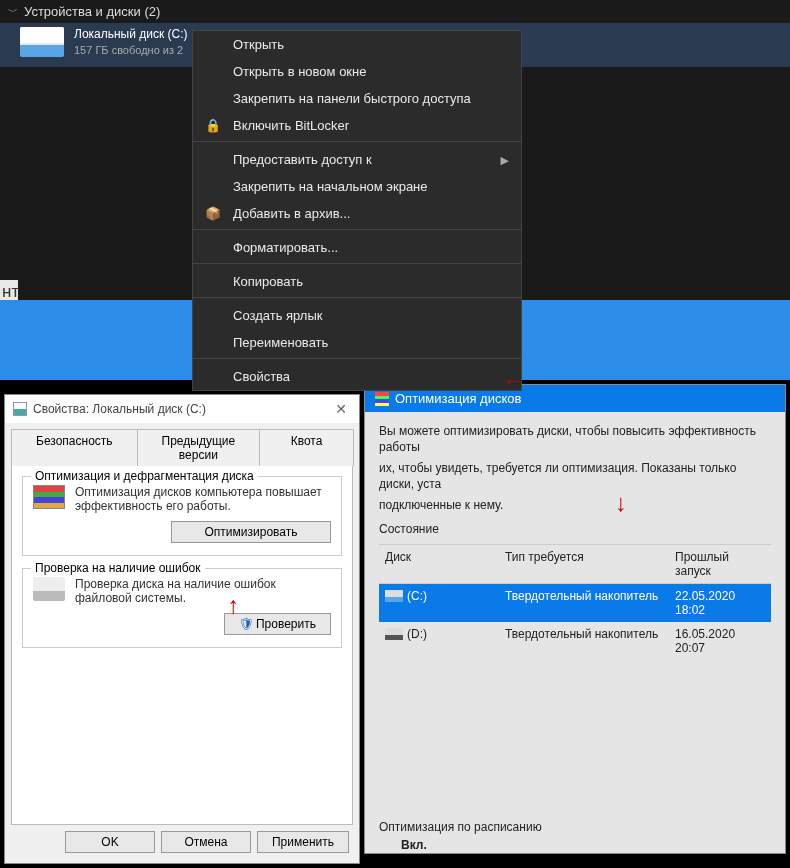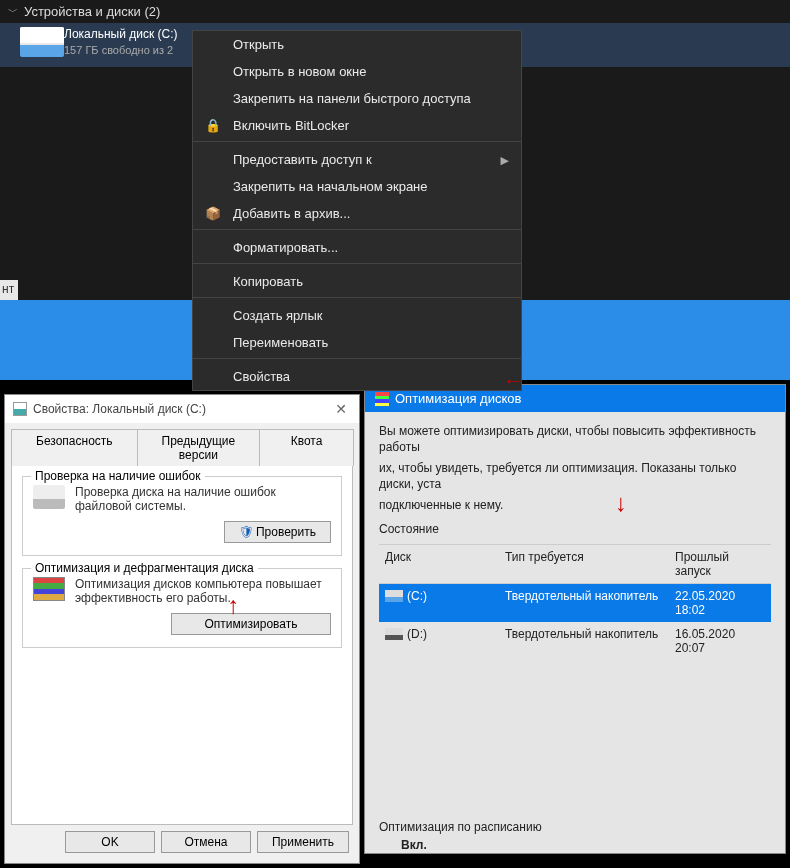--- a/index.html
+++ b/index.html
@@ -2,36 +2,36 @@
 <html><head>
 <meta charset="utf-8">
 <style>
 * { margin: 0; padding: 0; box-sizing: border-box; font-family: "Segoe UI", Tahoma, sans-serif; }
 body { width: 790px; height: 868px; background: #000; position: relative; overflow: hidden; }
 
 
 .explorer { background: #1a1a1a; color: #fff; }
 .section-header { padding: 4px 8px; font-size: 13px; color: #ddd; display: flex; align-items: center; gap: 6px; }
 .chevron { font-size: 10px; color: #aaa; }
-.drive-row { display: flex; align-items: center; padding: 4px 20px 10px; background: #2a3a50; }
+.drive-row { display: flex; align-items: center; padding: 4px 20px 10px; gap: 10px; background: #2a3a50; }
 .drive-icon { width: 44px; height: 30px; background: linear-gradient(#e8e8e8 60%, #5aa5e8 60%); border-radius: 2px; position: relative; }
 .drive-icon::after { content:""; position:absolute; width:44px; height:16px; top:0; background:#fff; border-radius:2px 2px 0 0; }
 .drive-text { font-size: 12px; line-height: 1.3; }
 .drive-text .sub { color: #aaa; font-size: 11px; }
 
 
 .context-menu { position: absolute; left: 192px; top: 30px; width: 330px; background: #2b2b2b; color: #eaeaea; border: 1px solid #444; font-size: 13px; z-index: 10; }
 .context-menu .item { padding: 6px 18px 6px 40px; position: relative; }
 .context-menu .item.sep-after { border-bottom: 1px solid #444; padding-bottom: 8px; margin-bottom: 4px; }
 .context-menu .item .ico { position: absolute; left: 12px; top: 6px; width: 16px; height: 16px; font-size: 13px; }
 .context-menu .item .arrow { position: absolute; right: 12px; top: 8px; font-size: 11px; color: #aaa; }
 
 
 .desk-band { background: #2b8de8; height: 80px; }
-.desk-tab { position: absolute; left: 0; top: 280px; width: 18px; height: 20px; background: #e8e8e8; font-size: 12px; color: #333; padding: 2px; }
+.desk-tab { position: absolute; left: 0; top: 280px; width: 18px; height: 20px; background: #e8e8e8; font-size: 17px; color: #333; padding: 2px; }
 
 
 .props { position: absolute; left: 4px; top: 394px; width: 356px; height: 470px; background: #f0f0f0; border: 1px solid #888; }
 .props-title { display: flex; align-items: center; padding: 6px 8px; font-size: 12px; color: #444; background: #fff; }
 .props-title .ico { width: 14px; height: 14px; background: linear-gradient(#fff 50%, #4aa 50%); margin-right: 6px; border: 1px solid #999; }
 .props-title .close { margin-left: auto; font-size: 14px; color: #666; padding: 0 4px; }
 .tabs { display: flex; flex-wrap: wrap; margin-top: 6px; padding: 0 6px; font-size: 12px; }
 .tab { padding: 4px 24px; background: #f0f0f0; border: 1px solid #bbb; border-bottom: none; margin-right: -1px; margin-bottom: -1px; }
 .tab.active { background: #fff; }
 .tab-row { display: flex; width: 100%; }
@@ -115,39 +115,39 @@
   </div>
   <div class="tabs">
     <div class="tab-row" id="tabrow1">
         <div class="tab">Безопасность</div>
         <div class="tab">Предыдущие версии</div>
         <div class="tab">Квота</div>
       </div>
   </div>
   <div class="tab-content">
     <div class="group">
+      <div class="group-title">Оптимизация и дефрагментация диска</div>
+      <div class="group-body">
+        <div class="gicon defrag-ico"></div>
+        <div>Оптимизация дисков компьютера повышает эффективность его работы.</div>
+      </div>
+      <div class="btn-row">
+        <span class="btn" style="min-width:160px;">Оптимизировать</span>
+      </div>
+    </div>
+    <div class="group">
       <div class="group-title">Проверка на наличие ошибок</div>
       <div class="group-body">
         <div class="gicon disk-mini"></div>
         <div>Проверка диска на наличие ошибок файловой системы.</div>
       </div>
       <div class="btn-row">
         <span class="btn">
           <span class="shield">🛡</span><span>Проверить</span>
         </span>
-      </div>
-    </div>
-    <div class="group">
-      <div class="group-title">Оптимизация и дефрагментация диска</div>
-      <div class="group-body">
-        <div class="gicon defrag-ico"></div>
-        <div>Оптимизация дисков компьютера повышает эффективность его работы.</div>
-      </div>
-      <div class="btn-row">
-        <span class="btn" style="min-width:160px;">Оптимизировать</span>
       </div>
     </div>
     <div class="red-down-arrow" style="left:222px; top:200px; transform:rotate(180deg);">↓</div>
   </div>
   <div class="dlg-buttons">
     <span class="btn">OK</span>
     <span class="btn">Отмена</span>
     <span class="btn">Применить</span>
   </div>
 </div>

